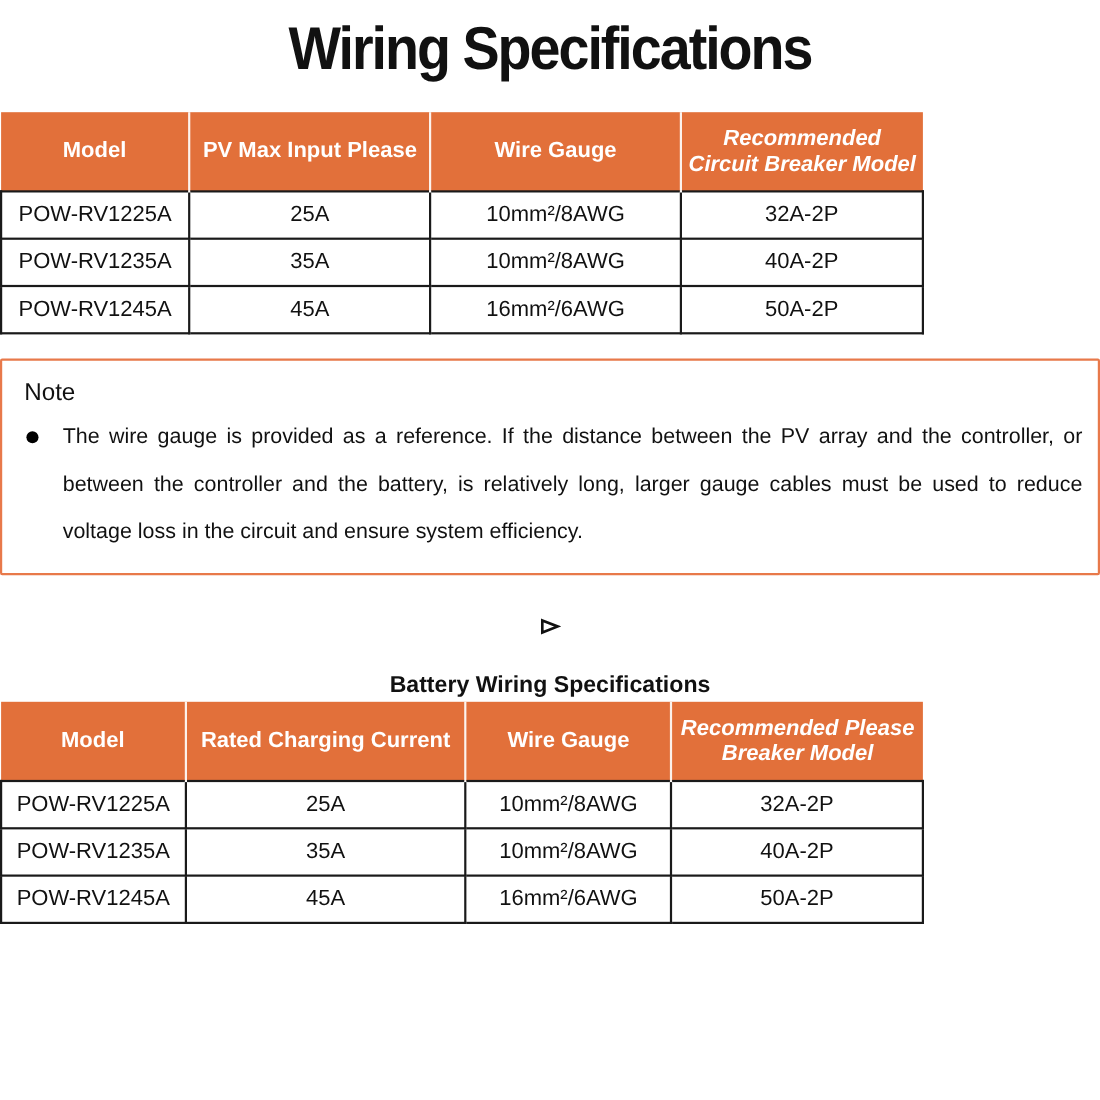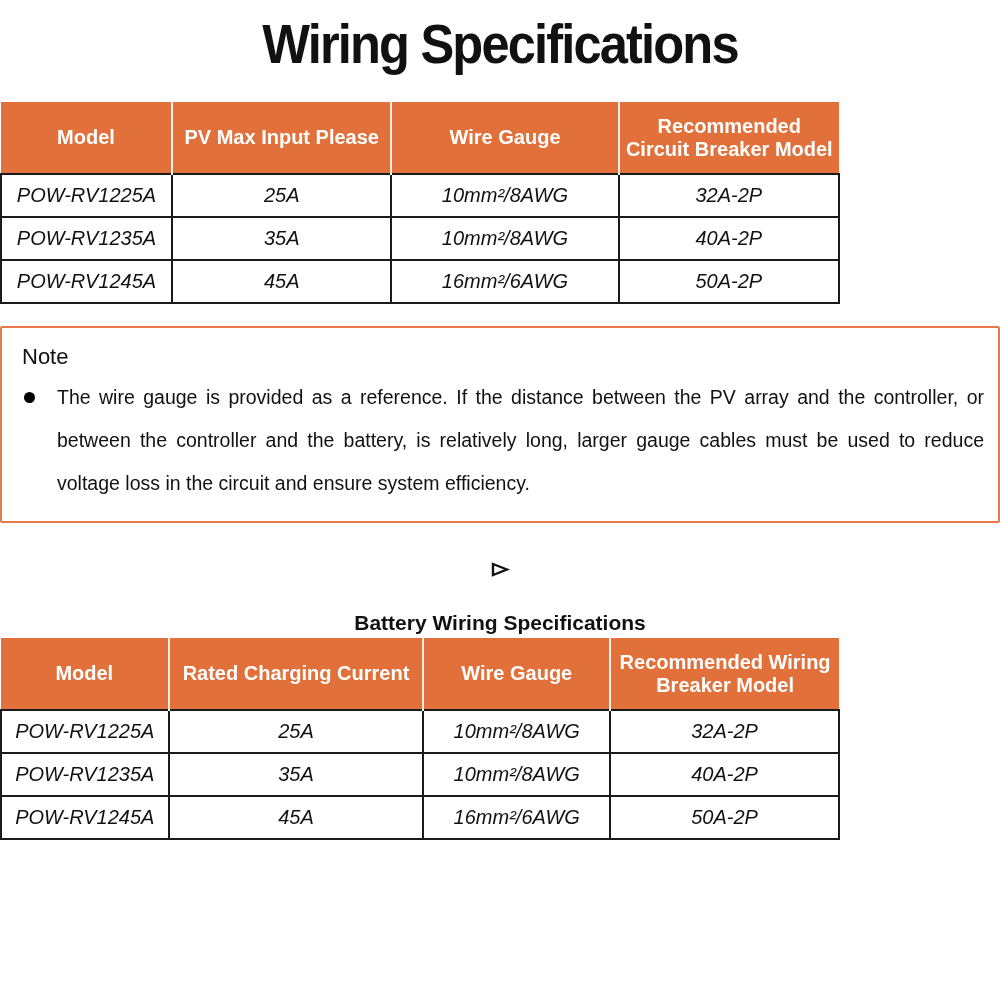--- a/index.html
+++ b/index.html
@@ -34,27 +34,26 @@
   }
   table.spec th{
     background:var(--header-bg);
     color:var(--header-text);
     font-size:20px;font-weight:bold;
     height:72px;vertical-align:middle;text-align:center;
     white-space:pre-line;
     border-right:2px solid rgba(255,255,255,0.9);
     padding:2px 6px;
   }
-  table.spec th:last-child{border-right:none;}
+  table.spec th:last-child{border-right:none;font-style:italic;}
   table.spec td{
     border:2px solid var(--table-border);
     font-size:20px;text-align:center;vertical-align:middle;
     height:43px;padding:0 6px;
     background:#ffffff;
-    font-style:italic;
   }
 
   
   .note{
     margin-top:22px;
     border:2px solid var(--note-border);
     border-radius:2px;
     padding:14px 14px 16px 20px;
   }
   .note-title{
@@ -149,21 +148,21 @@
       <col style="width:20%">
         <col style="width:30.4%">
         <col style="width:22.3%">
         <col style="width:27.3%">
     </colgroup>
     <thead>
       <tr>
         <th>Model</th>
         <th>Rated Charging Current</th>
         <th>Wire Gauge</th>
-        <th>Recommended Wiring
+        <th>Recommended Please
 Breaker Model</th>
       </tr>
     </thead>
     <tbody>
       <tr>
         <td>POW-RV1225A</td>
         <td>25A</td>
         <td>10mm²/8AWG</td>
         <td>32A-2P</td>
       </tr>

